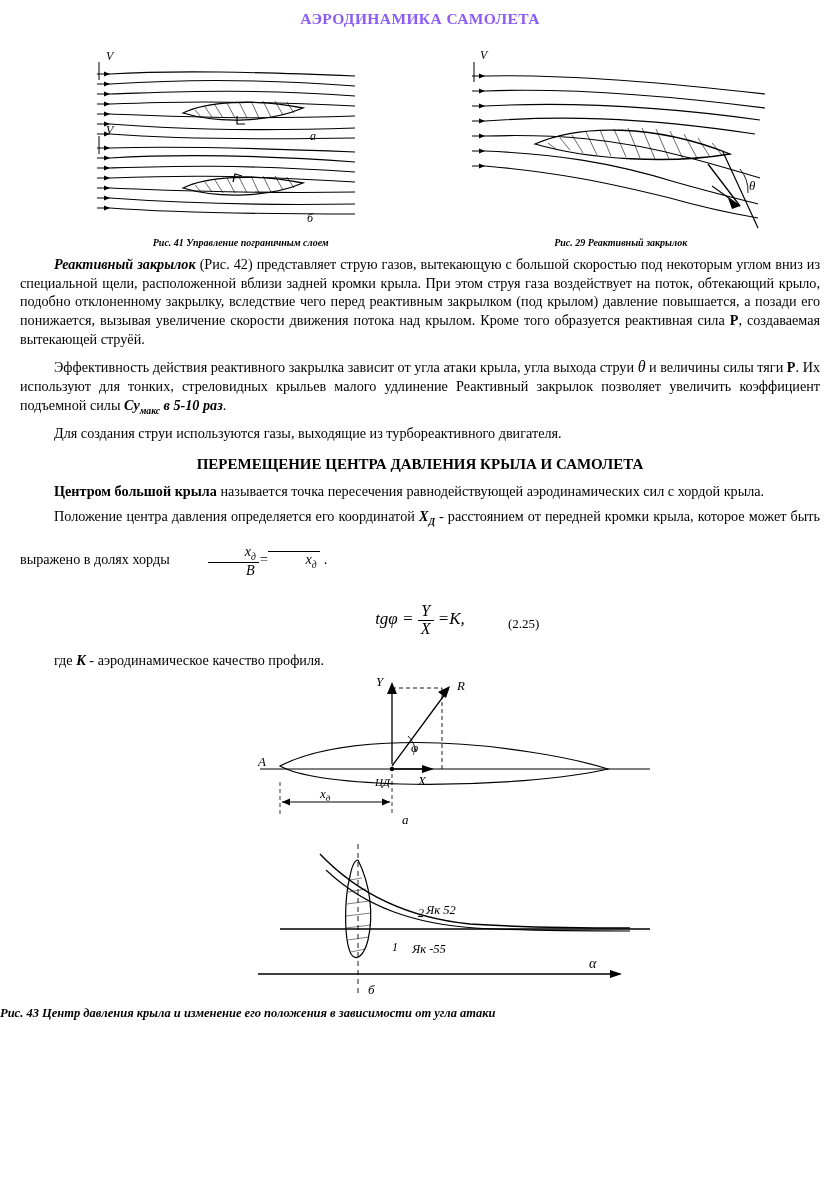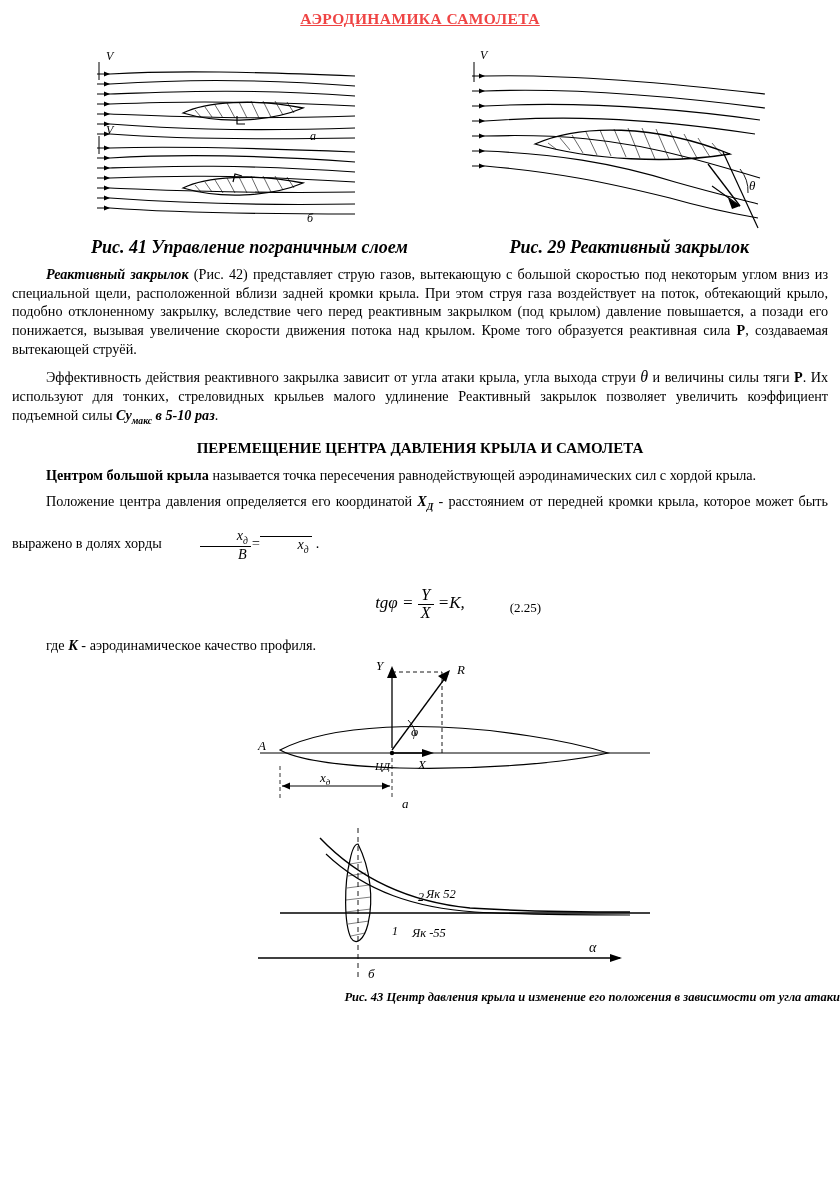--- a/index.html
+++ b/index.html
@@ -29,31 +29,31 @@
     font-family:"Liberation Serif", serif;
   }
   .figs-top{
     position:relative;
     height:195px;
     margin-top:8px;
   }
   .fig-caption{
     font-style:italic;
     font-weight:bold;
-    font-size:18px;
+    font-size:10px;
     text-align:center;
   }
   .captions-row{
     display:flex;
     justify-content:space-around;
     margin-top:6px;
     padding:0 40px;
   }
   .body-text{
-    padding:0 12px;
+    padding:0 20px;
     font-size:14.2px;
     line-height:1.32;
     text-align:justify;
   }
   .body-text p{
     margin:7px 0 0 0;
     text-indent:34px;
   }
   .section-heading{
     text-align:center;
@@ -95,32 +95,32 @@
   .sub{font-size:.68em;vertical-align:sub;}
   .fig43-wrap{
     position:relative;
     height:330px;
     margin-top:4px;
   }
   .caption-bottom{
     font-style:italic;
     font-weight:bold;
     font-size:12.5px;
-    text-align:right;
+    text-align:left;
     margin-top:2px;
   }
   svg{display:block;}
   .label{font-family:"Liberation Serif", serif;}
 </style>
 </head>
 <body>
 
 <div class="page">
 
-  <div class="doc-title" style="color: #ef4444; text-decoration: underline;">АЭРОДИНАМИКА САМОЛЕТА</div>
+  <div class="doc-title" style="color: #8b5cf6;">АЭРОДИНАМИКА САМОЛЕТА</div>
 
   <div class="figs-top">
 
     <svg width="360" height="195" viewBox="0 0 360 195" style="position:absolute;left:55px;top:0;">
       <g fill="none" stroke="#000" stroke-width="1.1">
 
         <path d="M55,38 C120,34 200,36 300,40"></path>
         <path d="M55,48 C120,44 190,42 300,50"></path>
         <path d="M55,58 C120,56 180,52 300,60"></path>
         <path d="M55,68 C110,66 170,64 300,70"></path>
@@ -278,20 +278,21 @@
   <div class="body-text">
 
     <p>
       <span class="bi">Реактивный закрылок</span><span> (Рис. 42) представляет струю газов, вытекающую с большой скоростью под некоторым углом вниз из специальной щели, расположенной вблизи задней кромки крыла. При этом струя газа воздействует на поток, обтекающий крыло, подобно отклоненному закрылку, вследствие чего перед реактивным закрылком (под крылом) давление повышается, а позади его понижается, вызывая увеличение скорости движения потока над крылом. Кроме того образуется реактивная сила </span><span class="b">Р</span><span>, создаваемая вытекающей струёй.</span>
     </p>
 
     <p>
       <span>Эффективность действия реактивного закрылка зависит от угла атаки крыла, угла выхода струи </span><span class="i" style="font-size:16px">θ</span><span> и величины силы тяги </span><span class="b">Р</span><span>. Их используют для тонких, стреловидных крыльев малого удлинение Реактивный закрылок позволяет увеличить коэффициент подъемной силы </span><span class="bi">Су</span><span class="bi sub">макс</span><span class="bi"> в 5-10 раз</span><span>.</span>
     </p>
 
+    <p>Для создания струи используются газы, выходящие из турбореактивного двигателя.</p>
 
     <div class="section-heading">ПЕРЕМЕЩЕНИЕ ЦЕНТРА ДАВЛЕНИЯ КРЫЛА И САМОЛЕТА</div>
 
     <p>
       <span class="b">Центром большой крыла</span><span> называется точка пересечения равнодействующей аэродинамических сил с хордой крыла.</span>
     </p>
 
     <p>
       <span>Положение центра давления определяется его координатой </span><span class="bi">Х</span><span class="bi sub">Д</span><span> - расстоянием от передней кромки крыла, которое может быть выражено в долях хорды</span><span class="inline-formula"><span class="frac"><span class="num"><span>х</span><span class="sub">д</span></span><span class="den">В</span></span><span style="font-style:italic;">=</span><span class="frac" style="vertical-align:middle;"><span class="num" style="border-bottom:none;border-top:1px solid #000;"><span>х</span><span class="sub">д</span></span></span></span><span>.</span>
     </p>

